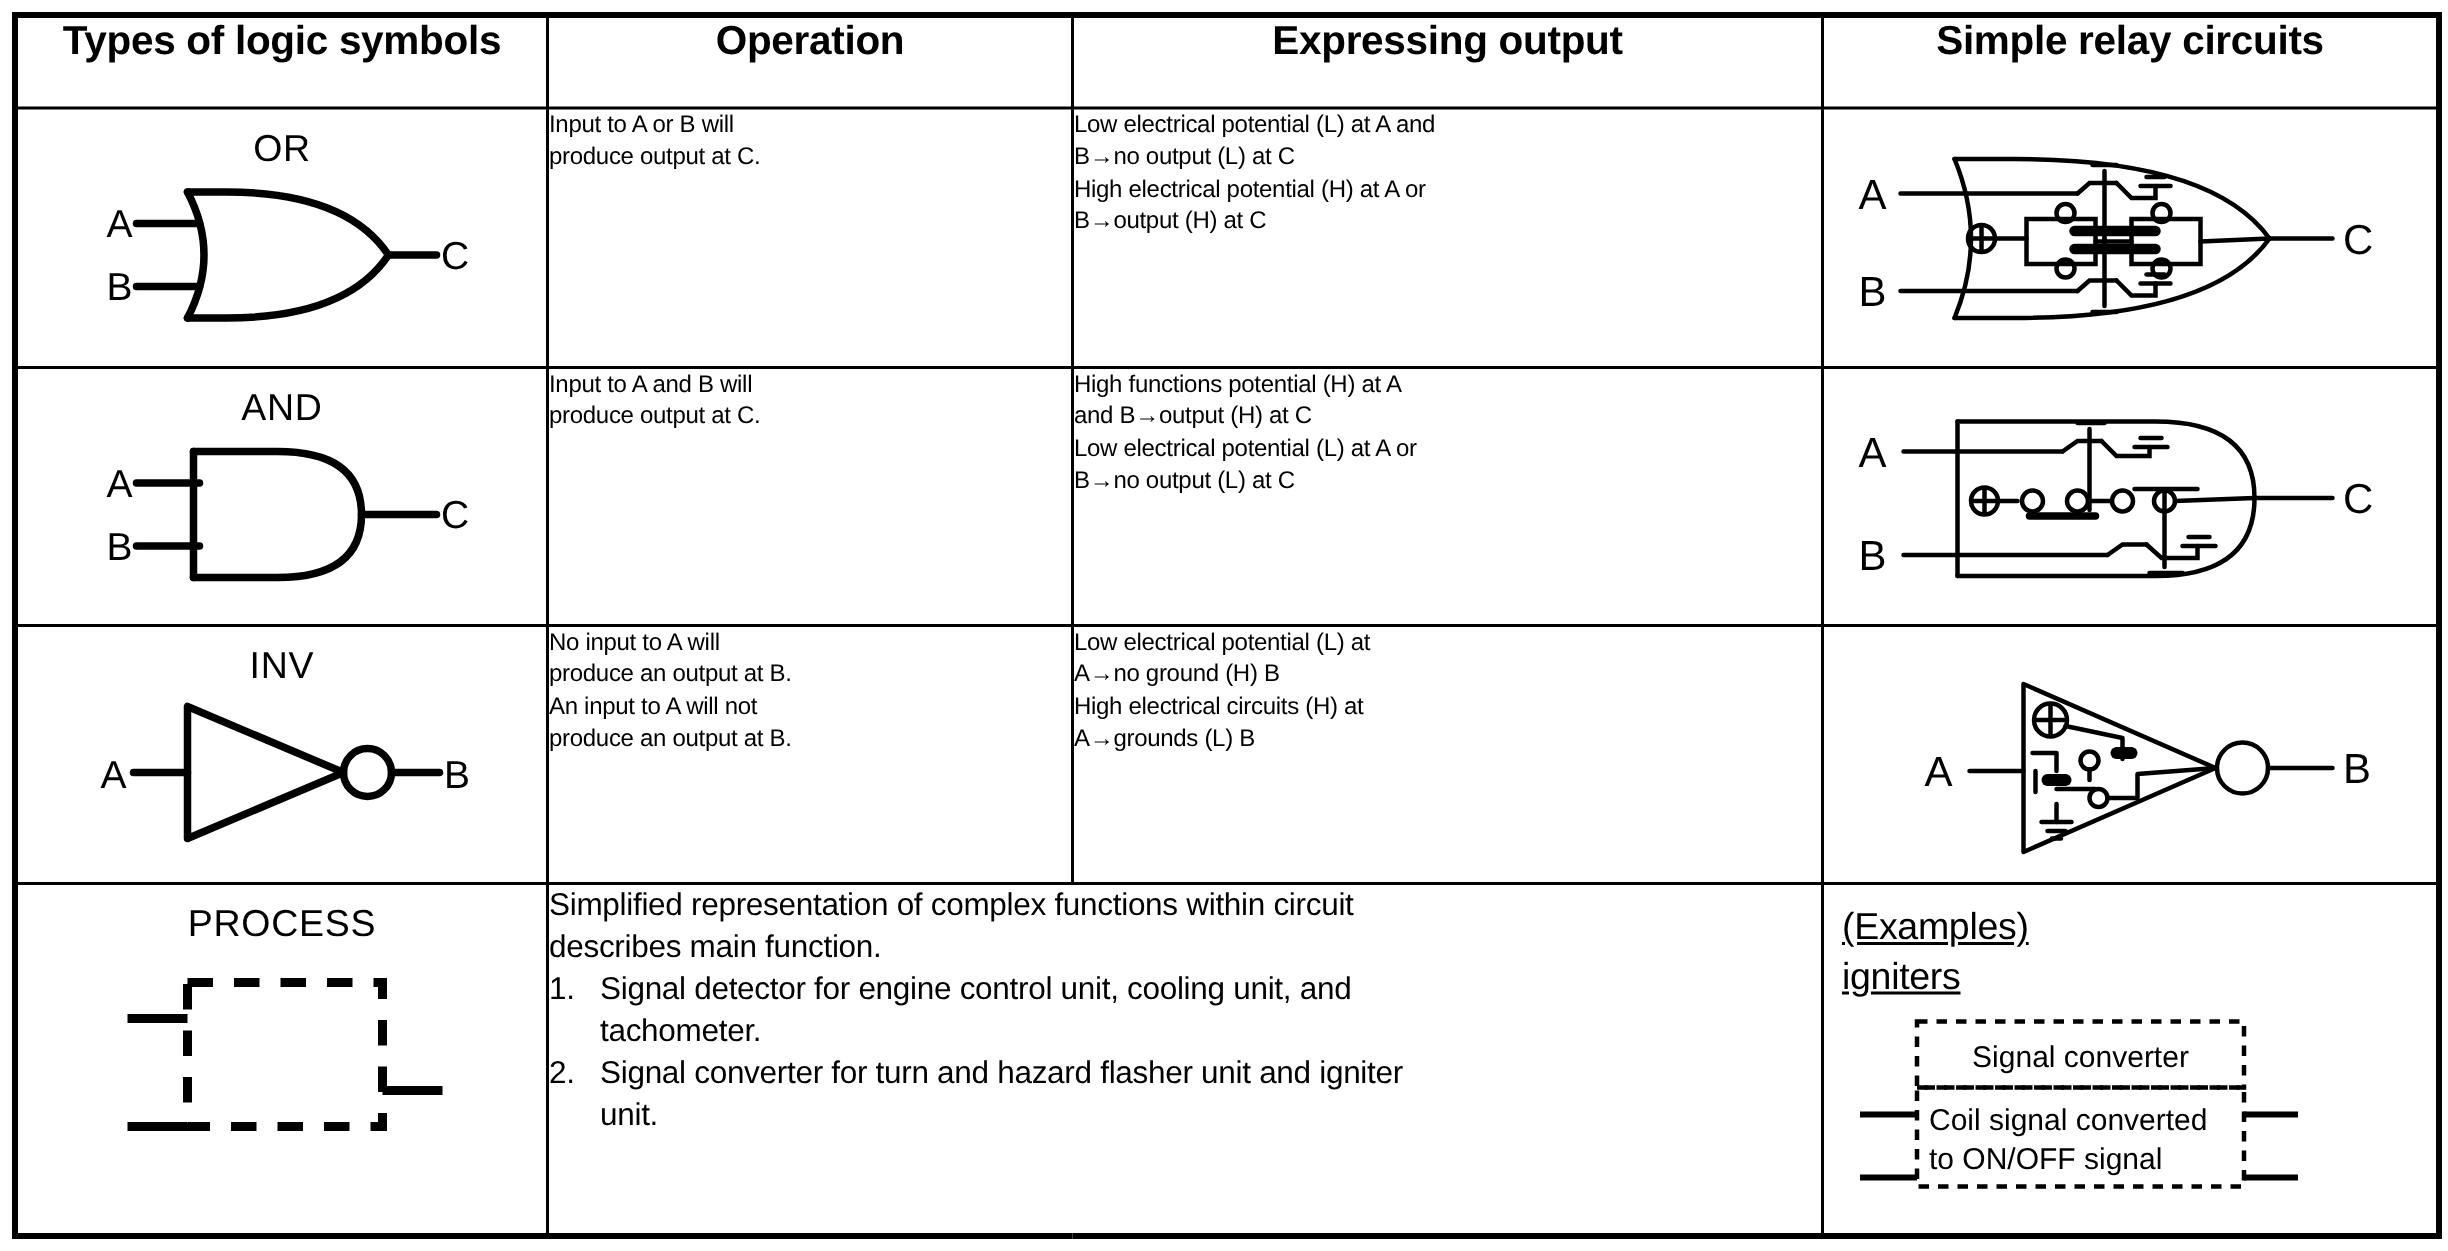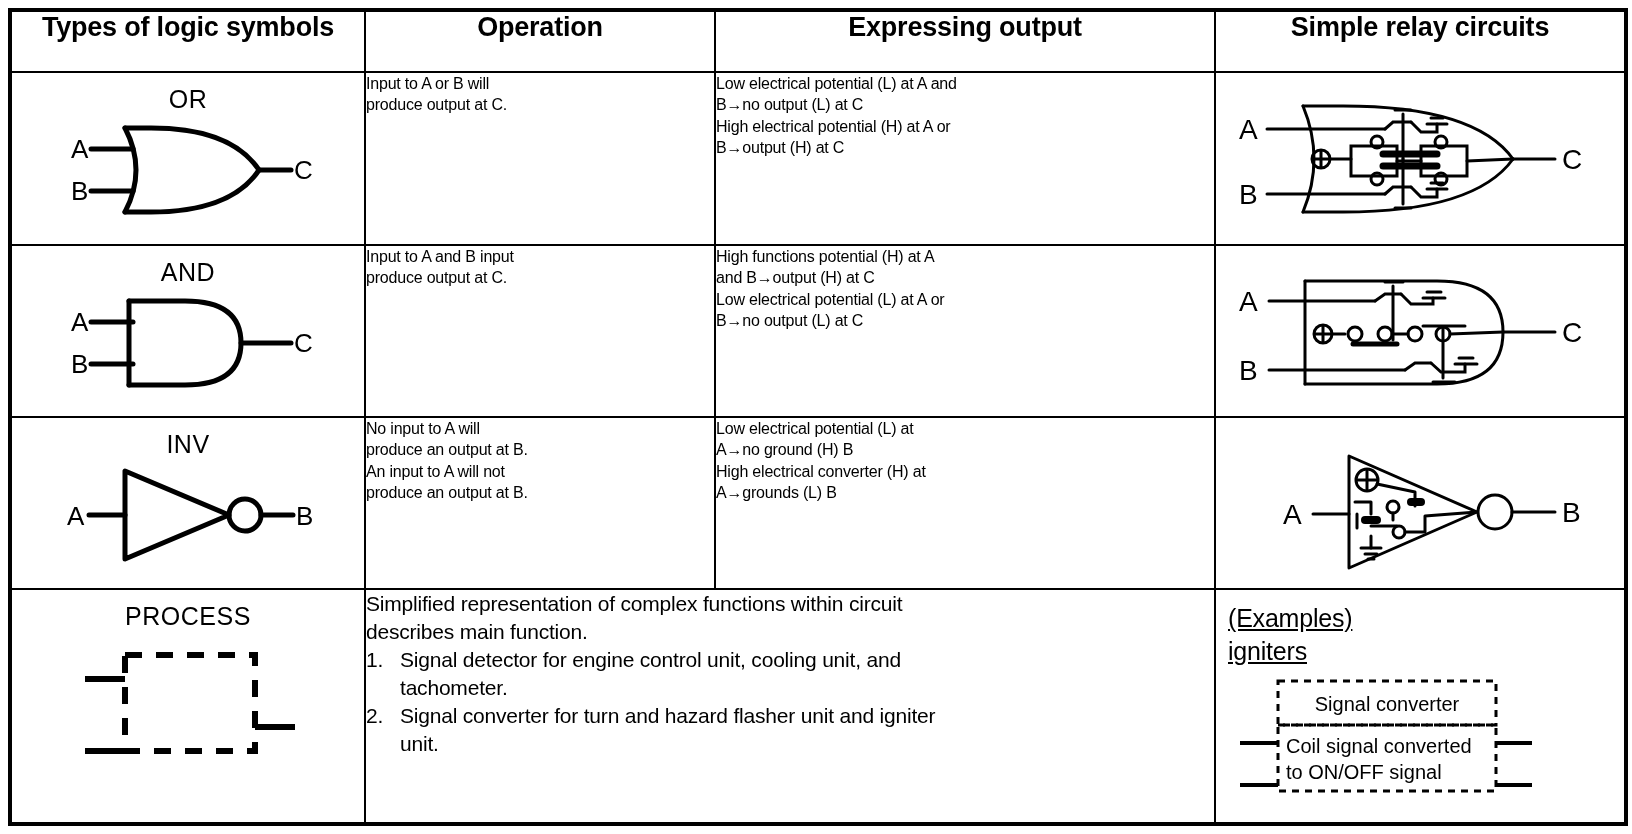--- a/index.html
+++ b/index.html
@@ -256,21 +256,21 @@
               <path d="M178 54 L228 54"></path>
             </g>
             <text x="8" y="42" font-size="26" fill="#000">A</text>
             <text x="8" y="84" font-size="26" fill="#000">B</text>
             <text x="231" y="63" font-size="26" fill="#000">C</text>
           </svg>
         </div>
       </td>
 
       <td class="txt-cell">
-        <div class="ln">Input to A and B input</div>
+        <div class="ln">Input to A and B will</div>
         <div class="ln">produce output at C.</div>
       </td>
 
       <td class="txt-cell">
         <div class="ln">High functions potential (H) at A</div>
         <div class="ln">and B→output (H) at C</div>
         <div class="ln">Low electrical potential (L) at A or</div>
         <div class="ln">B→no output (L) at C</div>
       </td>
 
@@ -345,21 +345,21 @@
       <td class="txt-cell">
         <div class="ln">No input to A will</div>
         <div class="ln">produce an output at B.</div>
         <div class="ln">An input to A will not</div>
         <div class="ln">produce an output at B.</div>
       </td>
 
       <td class="txt-cell">
         <div class="ln">Low electrical potential (L) at</div>
         <div class="ln">A→no ground (H) B</div>
-        <div class="ln">High electrical converter (H) at</div>
+        <div class="ln">High electrical circuits (H) at</div>
         <div class="ln">A→grounds (L) B</div>
       </td>
 
       <td class="relay-cell">
         <div class="relay-art">
           <svg width="390" height="150" viewBox="0 0 390 150">
             <g fill="none" stroke="#000" stroke-width="3" stroke-linecap="round" stroke-linejoin="round">
 
               <path d="M124 28 L124 140 L252 84 Z"></path>
               <circle cx="270" cy="84" r="17"></circle>

